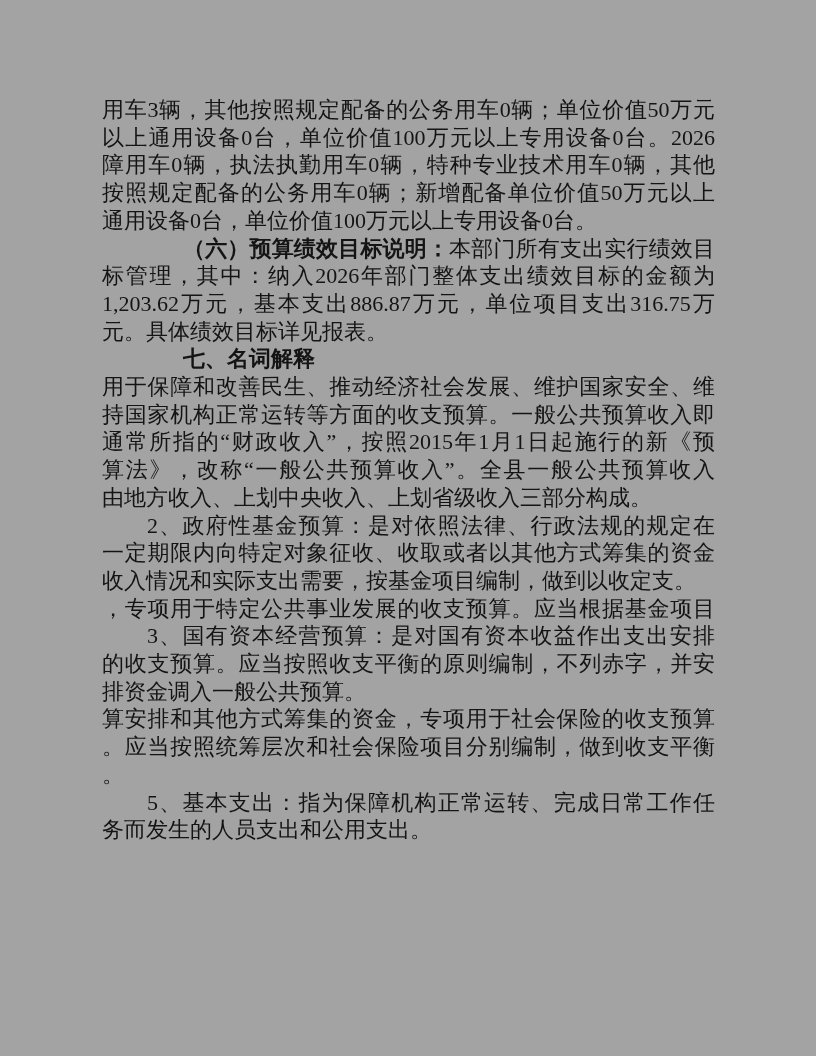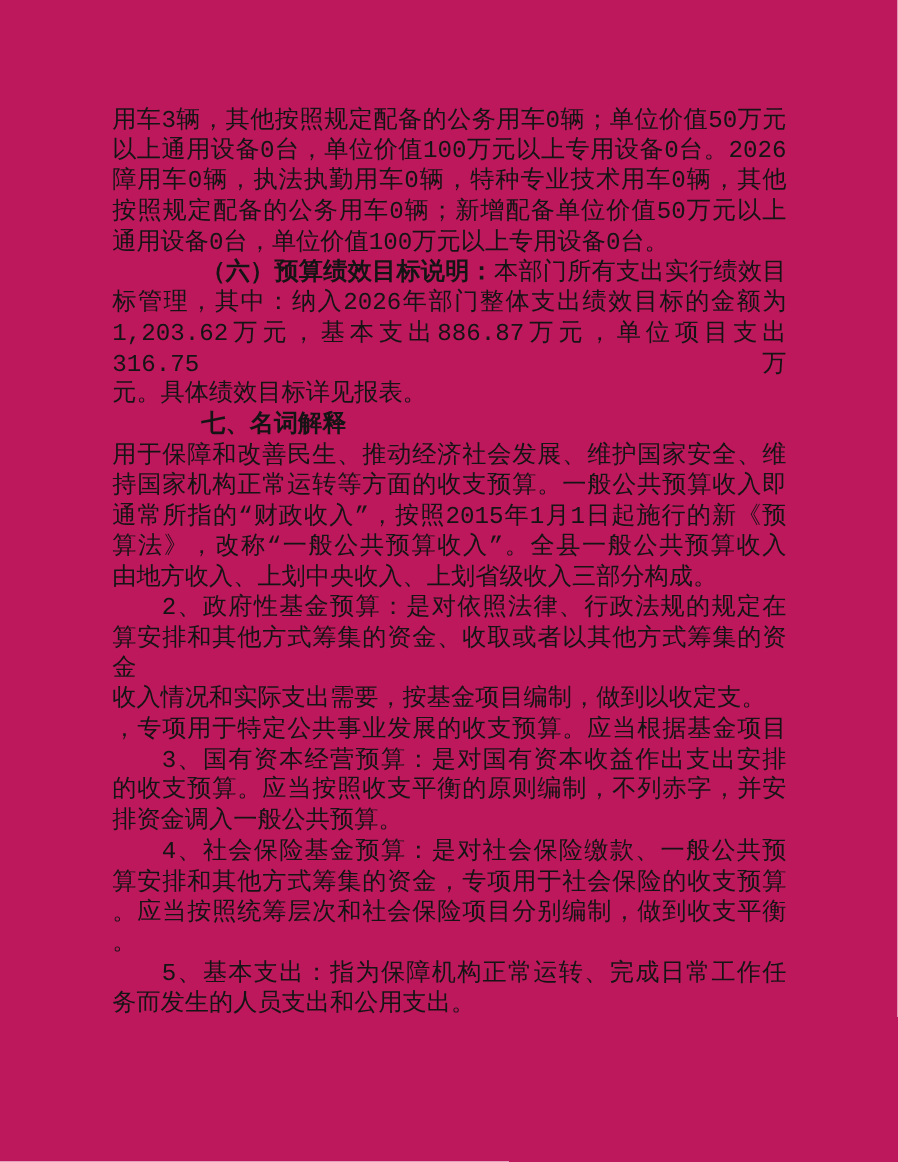--- a/index.html
+++ b/index.html
@@ -4,23 +4,23 @@
 <style>
   html, body {
     margin: 0;
     padding: 0;
     background: #ffffff;
   }
   .page {
     position: relative;
     width: 816px;
     height: 1056px;
-    background: #be185d;
+    background: #a3a3a3;
     overflow: hidden;
-    font-family: Liberation Mono, monospace;
+    font-family: Liberation Serif, serif;
     color: #141414;
   }
   .content {
     position: absolute;
     left: 102px;
     top: 96px;
     width: 613px;
     font-size: 22px;
     line-height: 27.7px;
     text-justify: inter-character;
@@ -73,33 +73,32 @@
     <div class="para">
       <div class="line">用于保障和改善民生、推动经济社会发展、维护国家安全、维</div>
       <div class="line">持国家机构正常运转等方面的收支预算。一般公共预算收入即</div>
       <div class="line">通常所指的“财政收入”，按照2015年1月1日起施行的新《预</div>
       <div class="line">算法》，改称“一般公共预算收入”。全县一般公共预算收入</div>
       <div class="line last">由地方收入、上划中央收入、上划省级收入三部分构成。</div>
     </div>
 
     <div class="para">
       <div class="line indent">2、政府性基金预算：是对依照法律、行政法规的规定在</div>
-      <div class="line">算安排和其他方式筹集的资金、收取或者以其他方式筹集的资金</div>
+      <div class="line">一定期限内向特定对象征收、收取或者以其他方式筹集的资金</div>
       <div class="line last">收入情况和实际支出需要，按基金项目编制，做到以收定支。</div>
       <div class="line">，专项用于特定公共事业发展的收支预算。应当根据基金项目</div>
     </div>
 
     <div class="para">
       <div class="line indent">3、国有资本经营预算：是对国有资本收益作出支出安排</div>
       <div class="line">的收支预算。应当按照收支平衡的原则编制，不列赤字，并安</div>
       <div class="line last">排资金调入一般公共预算。</div>
     </div>
 
     <div class="para">
-      <div class="line indent">4、社会保险基金预算：是对社会保险缴款、一般公共预</div>
       <div class="line">算安排和其他方式筹集的资金，专项用于社会保险的收支预算</div>
       <div class="line">。应当按照统筹层次和社会保险项目分别编制，做到收支平衡</div>
       <div class="line last">。</div>
     </div>
 
     <div class="para">
       <div class="line indent">5、基本支出：指为保障机构正常运转、完成日常工作任</div>
       <div class="line last">务而发生的人员支出和公用支出。</div>
     </div>
 

